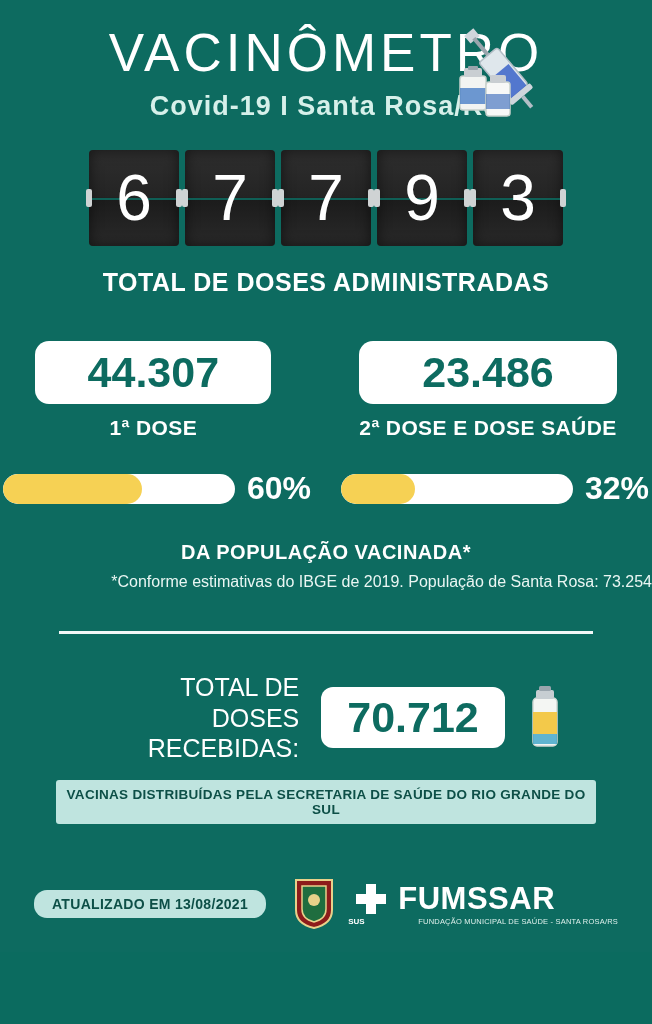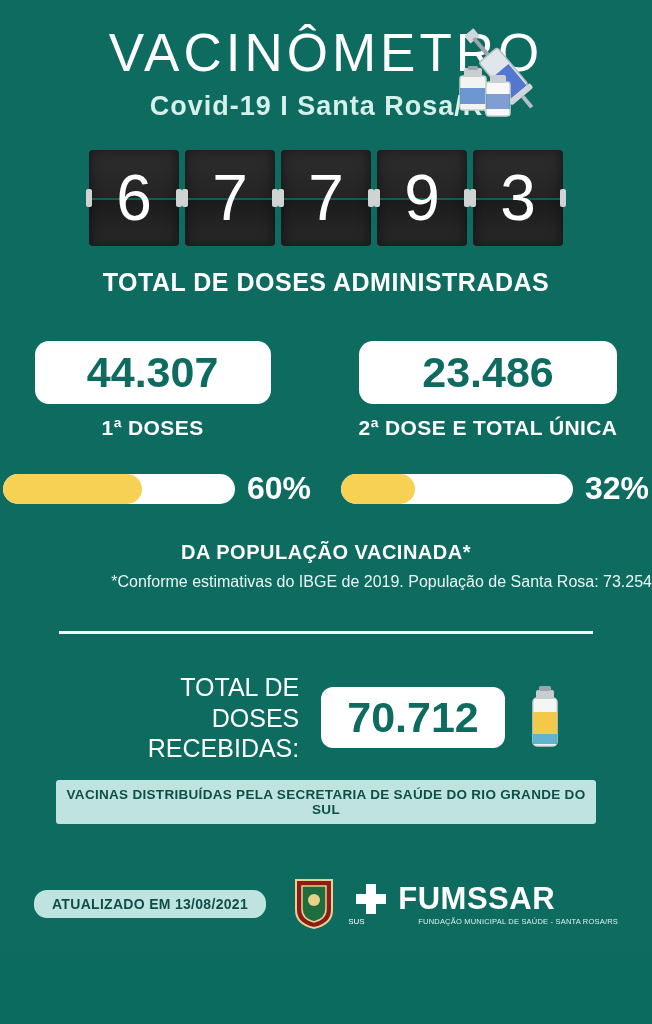--- a/index.html
+++ b/index.html
@@ -238,21 +238,21 @@
     margin-left: auto;
     display: flex;
     align-items: center;
     gap: 14px;
   }
   .coat { width: 40px; height: 52px; }
   .fumssar { display: flex; align-items: center; gap: 8px; }
   .sus-mark { position: relative; width: 42px; height: 44px; }
   .sus-text {
     position: absolute; bottom: 0; left: 0;
-    color: #ffffff; font-size: 8px; font-weight: normal;
+    color: #ffffff; font-size: 8px; font-weight: bold;
   }
   .fum-name {
     color: #ffffff;
     font-size: 31px;
     font-weight: bold;
     letter-spacing: .5px;
     line-height: 1;
   }
   .fum-sub {
     color: #dff0ec;
@@ -321,27 +321,27 @@
       <span class="pin-r"></span>
     </div>
   </div>
   <div class="odometer-label">TOTAL DE DOSES ADMINISTRADAS</div>
 
   <div class="doses">
     <div class="dose-col">
       <div class="dose-pill">
         <div class="dose-value">44.307</div>
       </div>
-      <div class="dose-caption">1ª DOSES</div>
+      <div class="dose-caption">1ª DOSE</div>
     </div>
     <div class="dose-col">
       <div class="dose-pill">
         <div class="dose-value">23.486</div>
       </div>
-      <div class="dose-caption">2ª DOSE E TOTAL ÚNICA</div>
+      <div class="dose-caption">2ª DOSE E DOSE SAÚDE</div>
     </div>
   </div>
 
   <div class="bars">
     <div class="bar-group">
       <div class="bar-track">
         <div class="bar-fill" id="fill0" style="width: 60%;"></div>
       </div>
       <div class="bar-pct">60%</div>
     </div>

